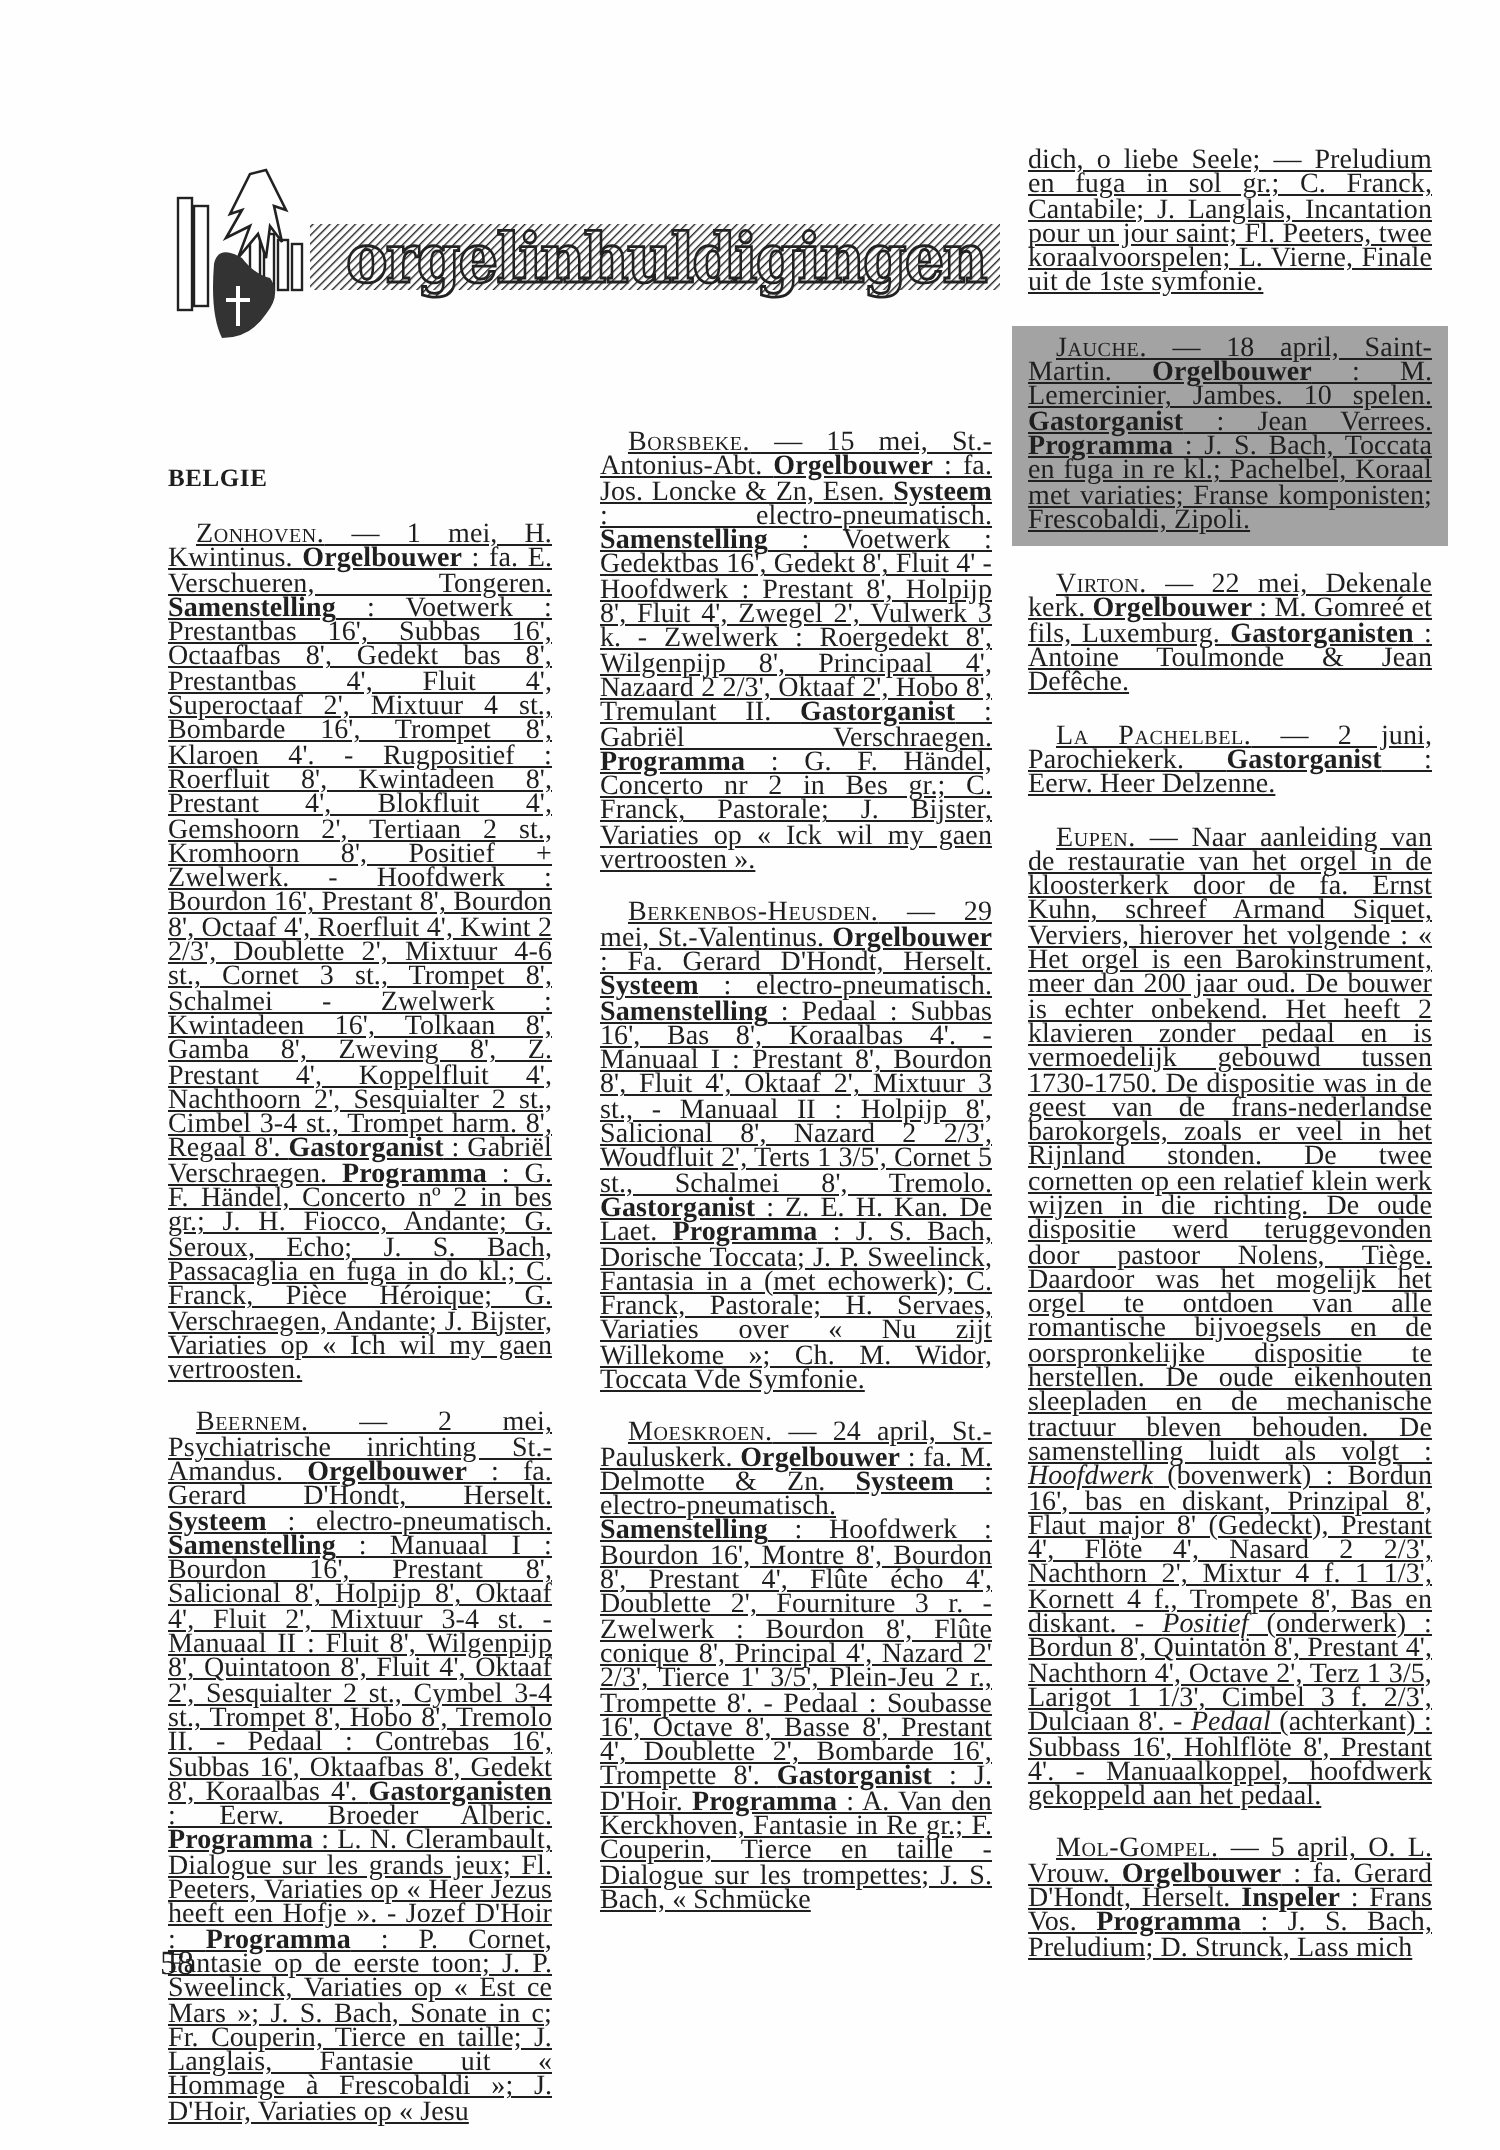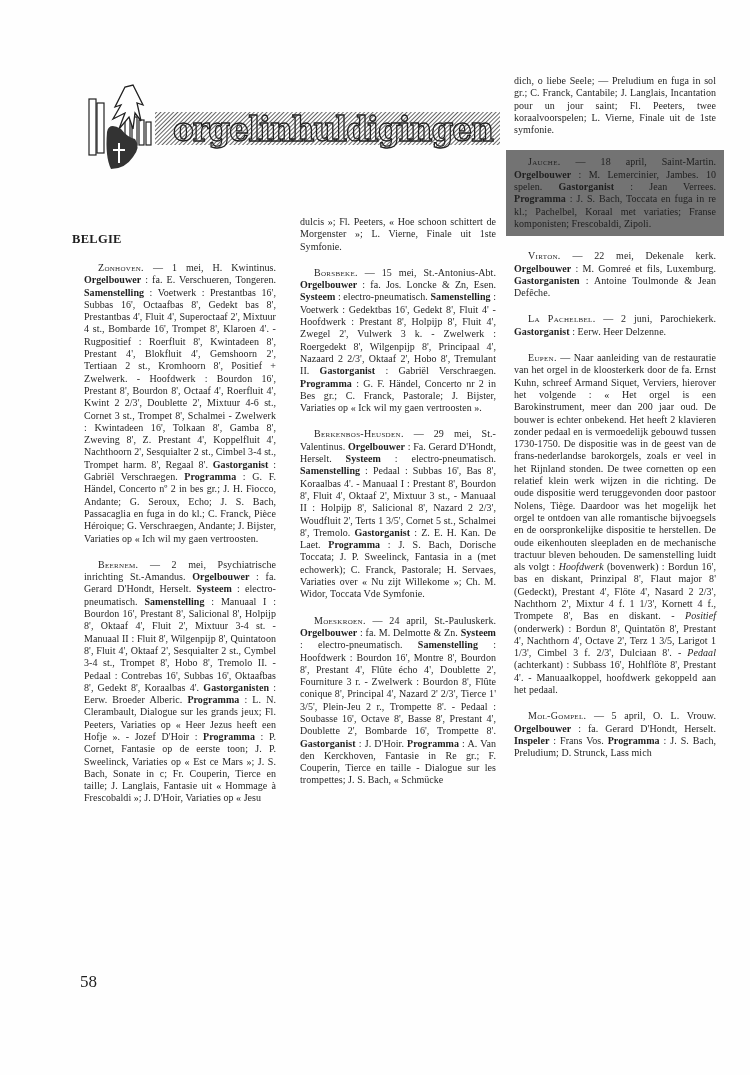--- a/index.html
+++ b/index.html
@@ -5,27 +5,27 @@
   html, body { margin: 0; padding: 0; background: #ffffff; }
   body { width: 750px; height: 1075px; position: relative; overflow: hidden;
          font-family: "Liberation Serif", "DejaVu Serif", serif; color: #1f1f1f; }
   .page { position: absolute; left: 0; top: 0; width: 750px; height: 1075px; background: #fefefe; }
 
   
   .banner { position: absolute; left: 85px; top: 77px; width: 415px; height: 100px; }
   .banner svg { width: 100%; height: 100%; display: block; }
 
   
-  .col { position: absolute; font-size: 10px; line-height: 12.3px; text-align: justify;
-         hyphens: manual; letter-spacing: 0.05px; }
+  .col { position: absolute; font-size: 14px; line-height: 12.3px; text-align: justify;
+         hyphens: manual; letter-spacing: 0.05px; text-decoration: underline; }
   .col1 { left: 84px; top: 262px; width: 192px; }
   .col2 { left: 300px; top: 216px; width: 196px; }
   .col3 { left: 514px; top: 75px; width: 202px; }
 
-  .section-head { position: absolute; left: 72px; top: 232px; font-weight: bold; font-size: 12.5px;
+  .section-head { position: absolute; left: 84px; top: 232px; font-weight: bold; font-size: 12.5px;
                   letter-spacing: 0.3px; }
 
   .entry { margin: 0 0 14px 0; text-indent: 14px; }
   .entry.cont { text-indent: 0; }
   .place { font-variant: small-caps; letter-spacing: 0.3px; }
   b { font-weight: bold; }
   i { font-style: italic; margin-top: 24px; }
 
   .highlight { background: #fff3a6; margin: 0 -8px 14px -8px; padding: 6px 8px 6px 8px; }
   .highlight .entry { margin: 0; }
@@ -70,28 +70,27 @@
     </svg>
   </div>
 
   <div class="section-head">BELGIE</div>
 
   <div class="col col1">
       <p class="entry"><span class="place">Zonhoven.</span><span> — 1 mei, H. Kwintinus. </span><b>Orgelbouwer</b><span> : fa. E. Verschueren, Tongeren. </span><b>Samenstelling</b><span> : Voetwerk : Prestantbas 16', Subbas 16', Octaafbas 8', Gedekt bas 8', Prestantbas 4', Fluit 4', Superoctaaf 2', Mixtuur 4 st., Bombarde 16', Trompet 8', Klaroen 4'. - Rugpositief : Roerfluit 8', Kwintadeen 8', Prestant 4', Blokfluit 4', Gemshoorn 2', Tertiaan 2 st., Kromhoorn 8', Positief + Zwelwerk. - Hoofdwerk : Bourdon 16', Prestant 8', Bourdon 8', Octaaf 4', Roerfluit 4', Kwint 2 2/3', Doublette 2', Mixtuur 4-6 st., Cornet 3 st., Trompet 8', Schalmei - Zwelwerk : Kwintadeen 16', Tolkaan 8', Gamba 8', Zweving 8', Z. Prestant 4', Koppelfluit 4', Nachthoorn 2', Sesquialter 2 st., Cimbel 3-4 st., Trompet harm. 8', Regaal 8'. </span><b>Gastorganist</b><span> : Gabriël Verschraegen. </span><b>Programma</b><span> : G. F. Händel, Concerto nº 2 in bes gr.; J. H. Fiocco, Andante; G. Seroux, Echo; J. S. Bach, Passacaglia en fuga in do kl.; C. Franck, Pièce Héroique; G. Verschraegen, Andante; J. Bijster, Variaties op « Ich wil my gaen vertroosten.</span></p>
       <p class="entry"><span class="place">Beernem.</span><span> — 2 mei, Psychiatrische inrichting St.-Amandus. </span><b>Orgelbouwer</b><span> : fa. Gerard D'Hondt, Herselt. </span><b>Systeem</b><span> : electro-pneumatisch. </span><b>Samenstelling</b><span> : Manuaal I : Bourdon 16', Prestant 8', Salicional 8', Holpijp 8', Oktaaf 4', Fluit 2', Mixtuur 3-4 st. - Manuaal II : Fluit 8', Wilgenpijp 8', Quintatoon 8', Fluit 4', Oktaaf 2', Sesquialter 2 st., Cymbel 3-4 st., Trompet 8', Hobo 8', Tremolo II. - Pedaal : Contrebas 16', Subbas 16', Oktaafbas 8', Gedekt 8', Koraalbas 4'. </span><b>Gastorganisten</b><span> : Eerw. Broeder Alberic. </span><b>Programma</b><span> : L. N. Clerambault, Dialogue sur les grands jeux; Fl. Peeters, Variaties op « Heer Jezus heeft een Hofje ». - Jozef D'Hoir : </span><b>Programma</b><span> : P. Cornet, Fantasie op de eerste toon; J. P. Sweelinck, Variaties op « Est ce Mars »; J. S. Bach, Sonate in c; Fr. Couperin, Tierce en taille; J. Langlais, Fantasie uit « Hommage à Frescobaldi »; J. D'Hoir, Variaties op « Jesu</span></p>
     </div>
   <div class="col col2">
-      <p class="entry cont"><span>dulcis »; Fl. Peeters, « Hoe schoon schittert de Morgenster »; L. Vierne, Finale uit 1ste Symfonie.</span></p>
       <p class="entry"><span class="place">Borsbeke.</span><span> — 15 mei, St.-Antonius-Abt. </span><b>Orgelbouwer</b><span> : fa. Jos. Loncke &amp; Zn, Esen. </span><b>Systeem</b><span> : electro-pneumatisch. </span><b>Samenstelling</b><span> : Voetwerk : Gedektbas 16', Gedekt 8', Fluit 4' - Hoofdwerk : Prestant 8', Holpijp 8', Fluit 4', Zwegel 2', Vulwerk 3 k. - Zwelwerk : Roergedekt 8', Wilgenpijp 8', Principaal 4', Nazaard 2 2/3', Oktaaf 2', Hobo 8', Tremulant II. </span><b>Gastorganist</b><span> : Gabriël Verschraegen. </span><b>Programma</b><span> : G. F. Händel, Concerto nr 2 in Bes gr.; C. Franck, Pastorale; J. Bijster, Variaties op « Ick wil my gaen vertroosten ».</span></p>
       <p class="entry"><span class="place">Berkenbos-Heusden.</span><span> — 29 mei, St.-Valentinus. </span><b>Orgelbouwer</b><span> : Fa. Gerard D'Hondt, Herselt. </span><b>Systeem</b><span> : electro-pneumatisch. </span><b>Samenstelling</b><span> : Pedaal : Subbas 16', Bas 8', Koraalbas 4'. - Manuaal I : Prestant 8', Bourdon 8', Fluit 4', Oktaaf 2', Mixtuur 3 st., - Manuaal II : Holpijp 8', Salicional 8', Nazard 2 2/3', Woudfluit 2', Terts 1 3/5', Cornet 5 st., Schalmei 8', Tremolo. </span><b>Gastorganist</b><span> : Z. E. H. Kan. De Laet. </span><b>Programma</b><span> : J. S. Bach, Dorische Toccata; J. P. Sweelinck, Fantasia in a (met echowerk); C. Franck, Pastorale; H. Servaes, Variaties over « Nu zijt Willekome »; Ch. M. Widor, Toccata Vde Symfonie.</span></p>
       <p class="entry"><span class="place">Moeskroen.</span><span> — 24 april, St.-Pauluskerk. </span><b>Orgelbouwer</b><span> : fa. M. Delmotte &amp; Zn. </span><b>Systeem</b><span> : electro-pneumatisch. </span><b>Samenstelling</b><span> : Hoofdwerk : Bourdon 16', Montre 8', Bourdon 8', Prestant 4', Flûte écho 4', Doublette 2', Fourniture 3 r. - Zwelwerk : Bourdon 8', Flûte conique 8', Principal 4', Nazard 2' 2/3', Tierce 1' 3/5', Plein-Jeu 2 r., Trompette 8'. - Pedaal : Soubasse 16', Octave 8', Basse 8', Prestant 4', Doublette 2', Bombarde 16', Trompette 8'. </span><b>Gastorganist</b><span> : J. D'Hoir. </span><b>Programma</b><span> : A. Van den Kerckhoven, Fantasie in Re gr.; F. Couperin, Tierce en taille - Dialogue sur les trompettes; J. S. Bach, « Schmücke</span></p>
     </div>
   <div class="col col3">
       <p class="entry cont"><span>dich, o liebe Seele; — Preludium en fuga in sol gr.; C. Franck, Cantabile; J. Langlais, Incantation pour un jour saint; Fl. Peeters, twee koraalvoorspelen; L. Vierne, Finale uit de 1ste symfonie.</span></p>
-      <div class="highlight" style="background: #737373;">
+      <div class="highlight" style="background: #a3a3a3;">
         <p class="entry"><span class="place">Jauche.</span><span> — 18 april, Saint-Martin. </span><b>Orgelbouwer</b><span> : M. Lemercinier, Jambes. 10 spelen. </span><b>Gastorganist</b><span> : Jean Verrees. </span><b>Programma</b><span> : J. S. Bach, Toccata en fuga in re kl.; Pachelbel, Koraal met variaties; Franse komponisten; Frescobaldi, Zipoli.</span></p>
       </div>
       <p class="entry"><span class="place">Virton.</span><span> — 22 mei, Dekenale kerk. </span><b>Orgelbouwer</b><span> : M. Gomreé et fils, Luxemburg. </span><b>Gastorganisten</b><span> : Antoine Toulmonde &amp; Jean Defêche.</span></p>
       <p class="entry"><span class="place">La Pachelbel.</span><span> — 2 juni, Parochiekerk. </span><b>Gastorganist</b><span> : Eerw. Heer Delzenne.</span></p>
       <p class="entry"><span class="place">Eupen.</span><span> — Naar aanleiding van de restauratie van het orgel in de kloosterkerk door de fa. Ernst Kuhn, schreef Armand Siquet, Verviers, hierover het volgende : « Het orgel is een Barokinstrument, meer dan 200 jaar oud. De bouwer is echter onbekend. Het heeft 2 klavieren zonder pedaal en is vermoedelijk gebouwd tussen 1730-1750. De dispositie was in de geest van de frans-nederlandse barokorgels, zoals er veel in het Rijnland stonden. De twee cornetten op een relatief klein werk wijzen in die richting. De oude dispositie werd teruggevonden door pastoor Nolens, Tiège. Daardoor was het mogelijk het orgel te ontdoen van alle romantische bijvoegsels en de oorspronkelijke dispositie te herstellen. De oude eikenhouten sleepladen en de mechanische tractuur bleven behouden. De samenstelling luidt als volgt : </span><i>Hoofdwerk</i><span> (bovenwerk) : Bordun 16', bas en diskant, Prinzipal 8', Flaut major 8' (Gedeckt), Prestant 4', Flöte 4', Nasard 2 2/3', Nachthorn 2', Mixtur 4 f. 1 1/3', Kornett 4 f., Trompete 8', Bas en diskant. - </span><i>Positief</i><span> (onderwerk) : Bordun 8', Quintatön 8', Prestant 4', Nachthorn 4', Octave 2', Terz 1 3/5, Larigot 1 1/3', Cimbel 3 f. 2/3', Dulciaan 8'. - </span><i>Pedaal</i><span> (achterkant) : Subbass 16', Hohlflöte 8', Prestant 4'. - Manuaalkoppel, hoofdwerk gekoppeld aan het pedaal.</span></p>
       <p class="entry"><span class="place">Mol-Gompel.</span><span> — 5 april, O. L. Vrouw. </span><b>Orgelbouwer</b><span> : fa. Gerard D'Hondt, Herselt. </span><b>Inspeler</b><span> : Frans Vos. </span><b>Programma</b><span> : J. S. Bach, Preludium; D. Strunck, Lass mich</span></p>
     </div>
 
   <div class="page-number">58</div>
 </div>

